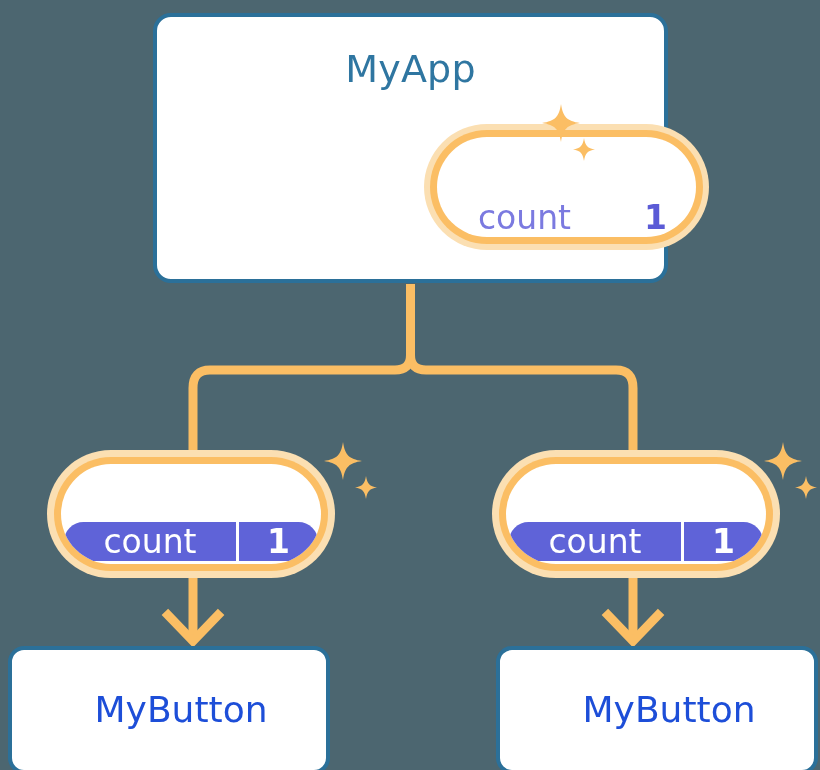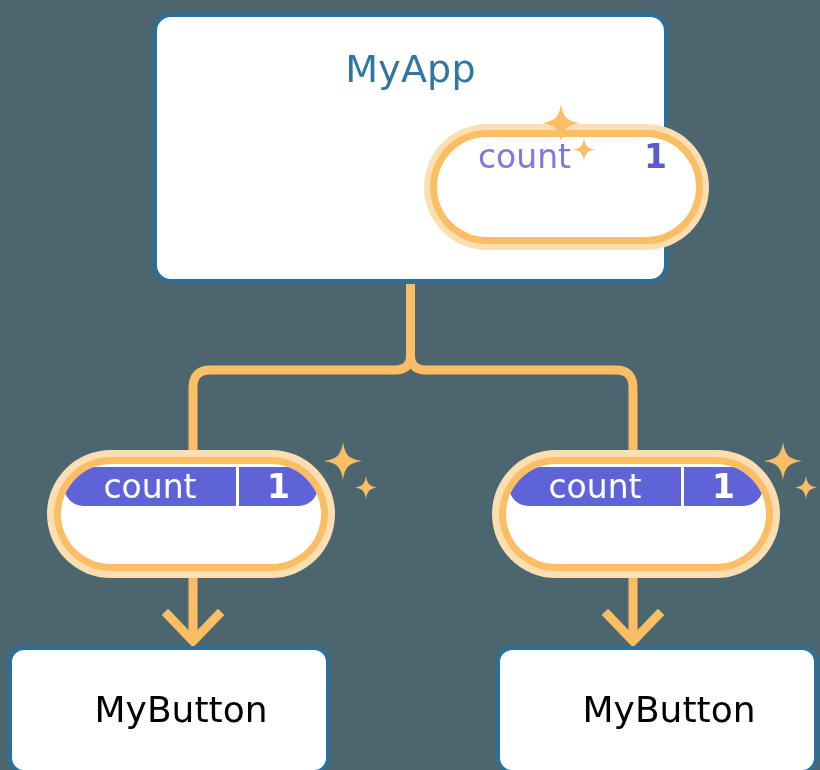--- a/index.html
+++ b/index.html
@@ -76,21 +76,21 @@
   
   .pill-ring-inner {
     position: absolute;
     border-radius: 999px;
     background: #fbbe64;
   }
   .pill-body {
     position: absolute;
     border-radius: 999px;
     display: flex;
-    align-items: flex-start;
+    align-items: flex-end;
     overflow: hidden;
   }
   .pill-cell {
     display: flex;
     align-items: center;
     justify-content: center;
   }
 
   
   .pill-top {
@@ -184,21 +184,21 @@
     align-items: center;
     justify-content: center;
     z-index: 3;
     top: 646px;
     height: 128px;
   }
   .leaf-box.leaf-left  { left: 8px;   width: 322px; }
   .leaf-box.leaf-right { left: 496px; width: 322px; }
   .leaf-label {
     font-size: 36px;
-    color: #000000;
+    color: #1d4ed8;
     margin-top: -2px;
     margin-left: 24px;
   }
 </style>
 </head>
 <body>
 
 <div id="stage">
 
   <svg id="connectors" viewBox="0 0 820 770" width="820" height="770" aria-hidden="true">

